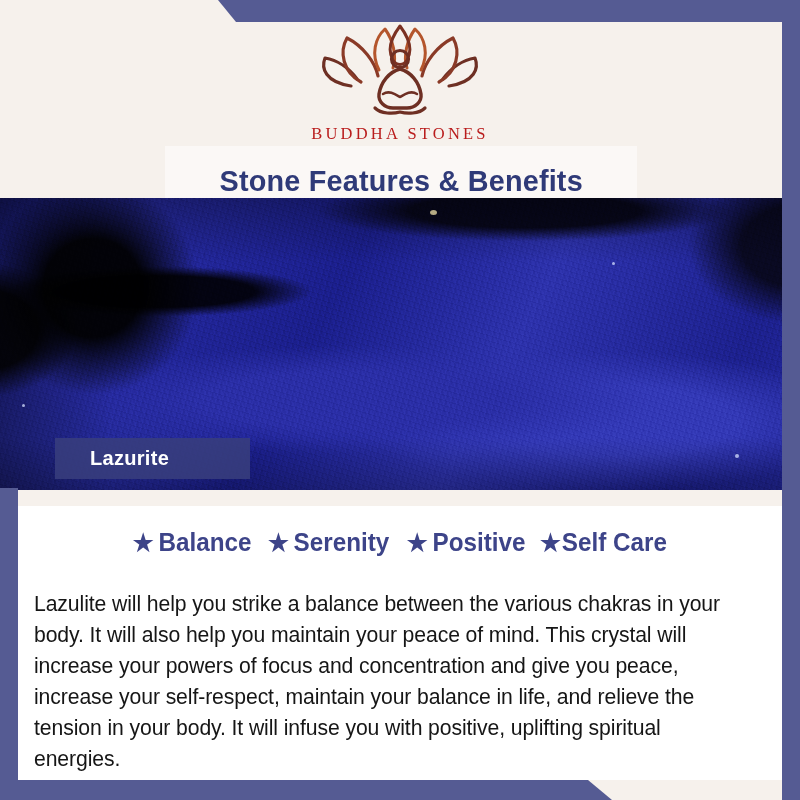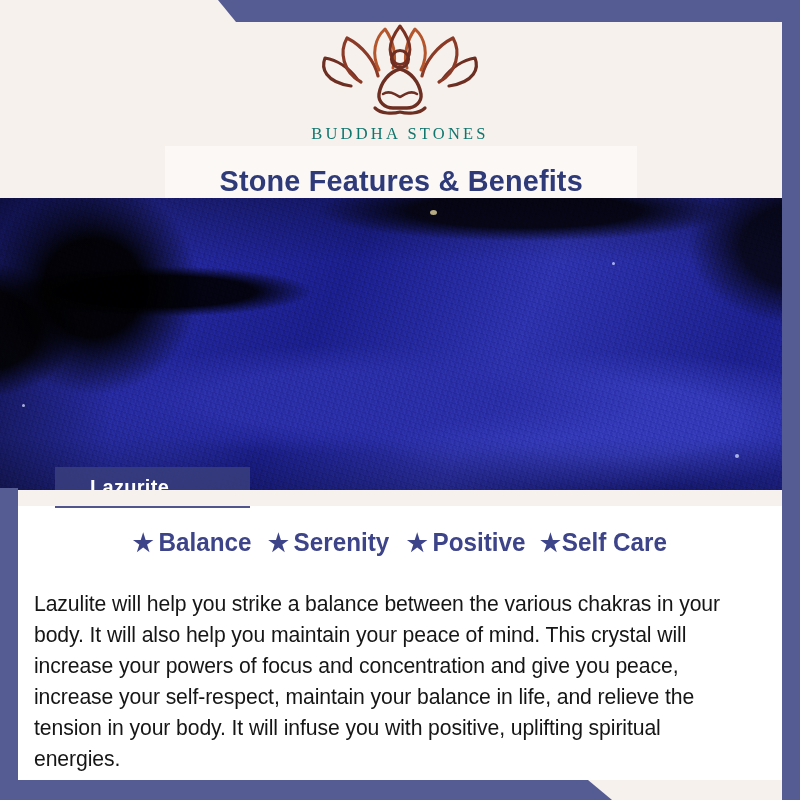--- a/index.html
+++ b/index.html
@@ -46,21 +46,21 @@
   .logo-wrap{
     position:absolute;top:24px;left:0;width:800px;
     display:flex;flex-direction:column;align-items:center;
   }
   .lotus{display:block;}
   .brand{
     margin-top:4px;
     font-family:"Liberation Serif",serif;
     font-size:16.5px;
     letter-spacing:3.2px;
-    color:#0f766e;
+    color:#b91c1c;
     font-weight:400;
   }
 
   .title-band{
     position:absolute;left:165px;top:146px;
     width:472px;height:52px;
     background:#fbf8f6;
     display:flex;align-items:flex-end;justify-content:center;
     z-index:3;
   }
@@ -105,21 +105,21 @@
     position:absolute;inset:0;
     background:
       linear-gradient(180deg, rgba(0,0,0,.30) 0%, rgba(0,0,0,0) 22%),
       linear-gradient(0deg, rgba(0,0,0,.25) 0%, rgba(0,0,0,0) 18%),
       linear-gradient(90deg, rgba(0,0,0,.35) 0%, rgba(0,0,0,0) 14%);
   }
   .speck{position:absolute;border-radius:50%;background:rgba(214,224,255,.75);}
 
   
   .name-chip{
-    position:absolute;left:55px;top:467px;
+    position:absolute;left:55px;top:438px;
     width:195px;height:41px;
     background:rgba(56,62,125,.88);
     display:flex;align-items:center;
     z-index:4;
   }
   .name-chip .name{
     margin-left:35px;
     color:#ffffff;
     font-size:20px;
     font-weight:bold;

